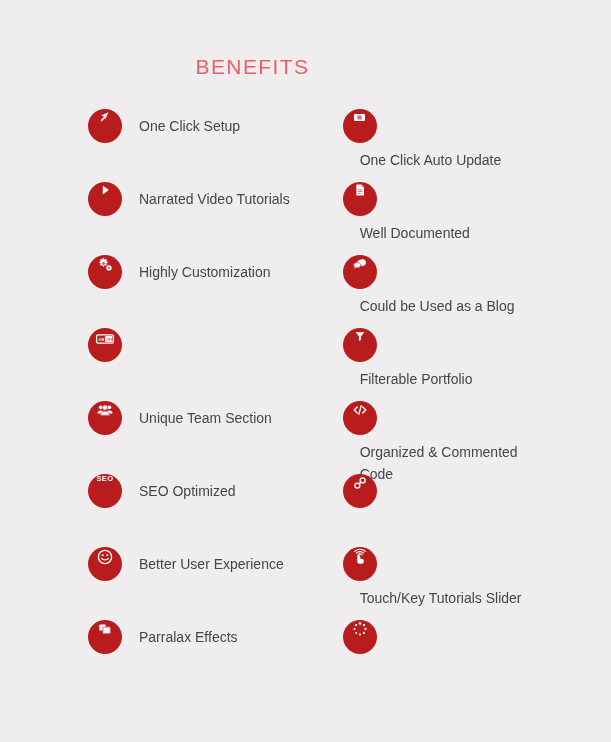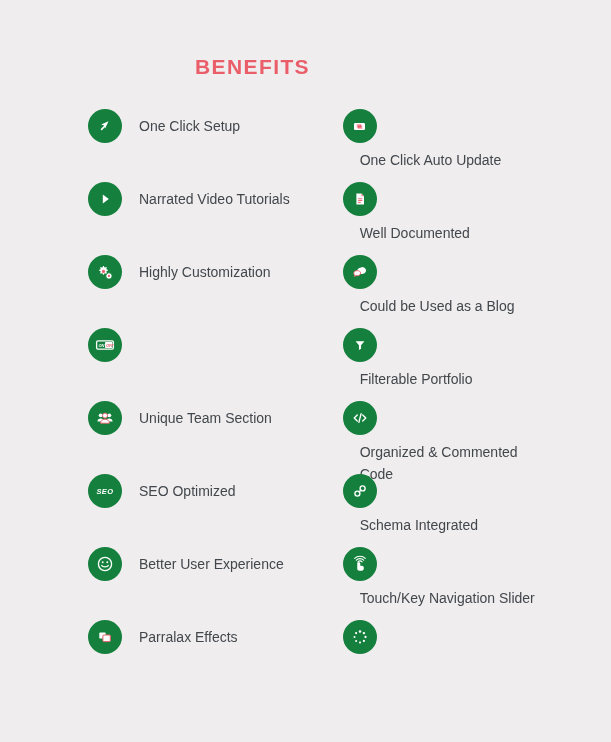--- a/index.html
+++ b/index.html
@@ -19,21 +19,21 @@
     height: 742px;
     box-sizing: border-box;
   }
   .page-title {
     position: absolute;
     top: 55px;
     left: 0;
     width: 505px;
     text-align: center;
     font-size: 21px;
-    font-weight: bold;
+    font-weight: normal;
     letter-spacing: 1.4px;
     color: #ea5e6a;
   }
   .grid {
     position: absolute;
     top: 109px;
     left: 0;
     width: 611px;
   }
   .row {
@@ -47,26 +47,25 @@
     box-sizing: border-box;
   }
   .cell.left  { width: 274px; padding-left: 44px; margin-left: 44px; }
   .cell.right { width: 337px; padding-left: 44px; flex-direction: column; }
 
   .icon-circle {
     flex: 0 0 auto;
     width: 34px;
     height: 34px;
     border-radius: 50%;
-    background: #15803d;
+    background: #b91c1c;
     display: flex;
-    align-items: center;
+    align-items: flex-start;
     justify-content: center;
     margin-top: 0px;
-    font-style: italic;
   }
   .icon-circle svg { display: block; }
   .seo-text {
     color: #fff;
     font-size: 7.5px;
     font-weight: bold;
     letter-spacing: 0.4px;
     font-family: "Liberation Sans", sans-serif;
   }
   .cell-label {
@@ -216,21 +215,20 @@
         <div class="cell-label">SEO Optimized</div>
       </div>
       <div class="cell right">
         <div class="icon-circle">
           <svg width="18" height="18" viewBox="0 0 18 18" fill="none" stroke="#fff" stroke-width="1.35" stroke-linecap="round">
             <circle cx="6.4" cy="11.6" r="2.5"></circle>
             <circle cx="11.6" cy="6.4" r="2.5"></circle>
             <path d="M8.1 9.9 L9.9 8.1"></path>
           </svg>
         </div>
-        <div class="cell-label">Schema Integrated</div>
       </div>
     </div>
 
     <div class="row">
       <div class="cell left">
         <div class="icon-circle">
           <svg width="20" height="20" viewBox="0 0 20 20">
             <circle cx="10" cy="10" r="6.6" fill="none" stroke="#fff" stroke-width="1.35"></circle>
             <circle cx="7.7" cy="8.2" r="0.95" fill="#fff"></circle>
             <circle cx="12.3" cy="8.2" r="0.95" fill="#fff"></circle>
@@ -243,21 +241,21 @@
         <div class="icon-circle">
           <svg width="20" height="20" viewBox="0 0 20 20">
             <g fill="none" stroke="#fff" stroke-width="1.15" stroke-linecap="round">
               <path d="M6.3 6.1 a5.3 5.3 0 0 1 7.4 0"></path>
               <path d="M7.9 7.8 a3.0 3.0 0 0 1 4.2 0"></path>
               <path d="M4.7 4.4 a7.5 7.5 0 0 1 10.6 0"></path>
             </g>
             <path d="M9.0 8.2 c0.75 0 1.25 0.5 1.25 1.2 v2.3 h1.5 c1.15 0 2.0 0.75 2.0 1.9 v1.2 c0 1.1 -0.85 1.9 -2.0 1.9 h-2.5 c-1.15 0 -2.0 -0.8 -2.0 -1.9 v-5.4 c0 -0.7 0.5 -1.2 1.25 -1.2 z" fill="#fff"></path>
           </svg>
         </div>
-        <div class="cell-label">Touch/Key Navigation Slider</div>
+        <div class="cell-label">Touch/Key Tutorials Slider</div>
       </div>
     </div>
 
     <div class="row">
       <div class="cell left">
         <div class="icon-circle">
           <svg width="18" height="18" viewBox="0 0 18 18">
             <rect x="3.3" y="4.6" width="6.4" height="6.0" rx="0.9" fill="#fff"></rect>
             <rect x="6.9" y="7.0" width="7.4" height="6.6" rx="0.9" fill="#fff" stroke="#ea5e6a" stroke-width="1.0"></rect>
           </svg>

